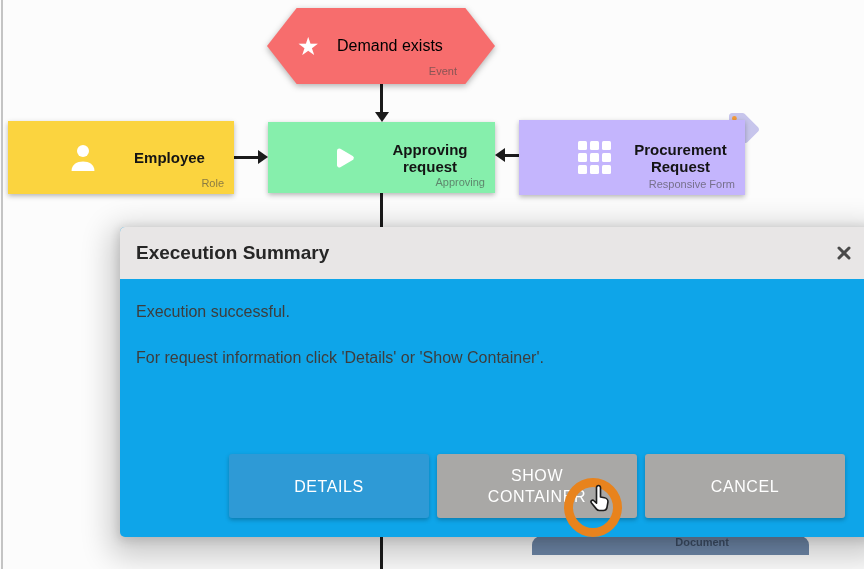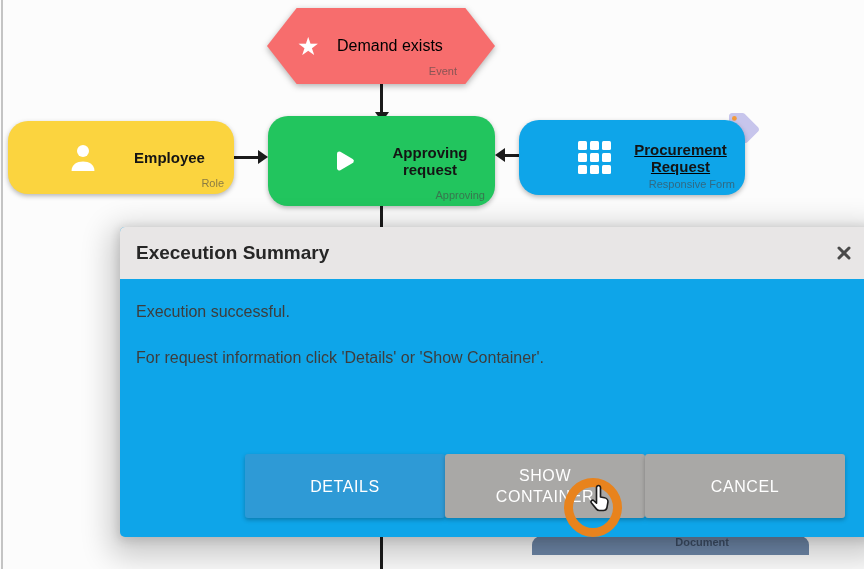--- a/index.html
+++ b/index.html
@@ -17,21 +17,21 @@
   .left-edge {
     position: absolute; left: 1px; top: 0; width: 2px; height: 569px;
     background: #C4C4C4;
   }
 
   
   .node {
     position: absolute;
     display: flex;
     align-items: center;
-    border-radius: 20px;
+    border-radius: 0;
     box-shadow: 0 2px 5px rgba(0,0,0,0.28);
     z-index: 1;
     padding-left: 47px;
   }
   .node .icon-slot {
     width: 56px;
     display: flex;
     align-items: center;
     justify-content: center;
     flex: none;
@@ -46,22 +46,22 @@
   }
   .type-label {
     position: absolute;
     right: 10px;
     bottom: 5px;
     font-size: 11px;
     color: rgba(70,70,70,0.62);
   }
 
   #node-role     { left: 8px;   top: 121px; width: 226px; height: 73px; background: #FBD43F; }
-  #node-function { left: 268px; top: 116px; width: 227px; height: 90px; background: #22c55e; }
-  #node-form     { left: 519px; top: 120px; width: 226px; height: 75px; background: #0ea5e9; text-decoration: underline; }
+  #node-function { left: 268px; top: 122px; width: 227px; height: 71px; background: #86efac; }
+  #node-form     { left: 519px; top: 120px; width: 226px; height: 75px; background: #c4b5fd; }
 
   
   #node-event-wrap {
     position: absolute; left: 267px; top: 8px; width: 228px; height: 76px;
     filter: drop-shadow(0 2px 3px rgba(0,0,0,0.3));
     z-index: 1;
   }
   #node-event {
     position: relative;
     width: 100%; height: 100%;
@@ -134,21 +134,21 @@
   }
   #dialog-body {
     padding: 21px 0 0 16px;
     font-size: 16px;
     color: #3d3d3d;
     line-height: 23px;
   }
   .body-gap { height: 23px; }
   #dialog-buttons {
     position: absolute; right: 30px; bottom: 19px;
-    display: flex; 
+    display: flex; gap: 8px;
   }
   .dlg-btn {
     width: 200px; height: 64px;
     border: none; border-radius: 3px;
     color: #ffffff;
     font-family: "Liberation Sans", sans-serif;
     font-size: 16px; font-weight: 500;
     letter-spacing: 0.6px;
     display: flex; align-items: center; justify-content: center;
     text-align: center;

